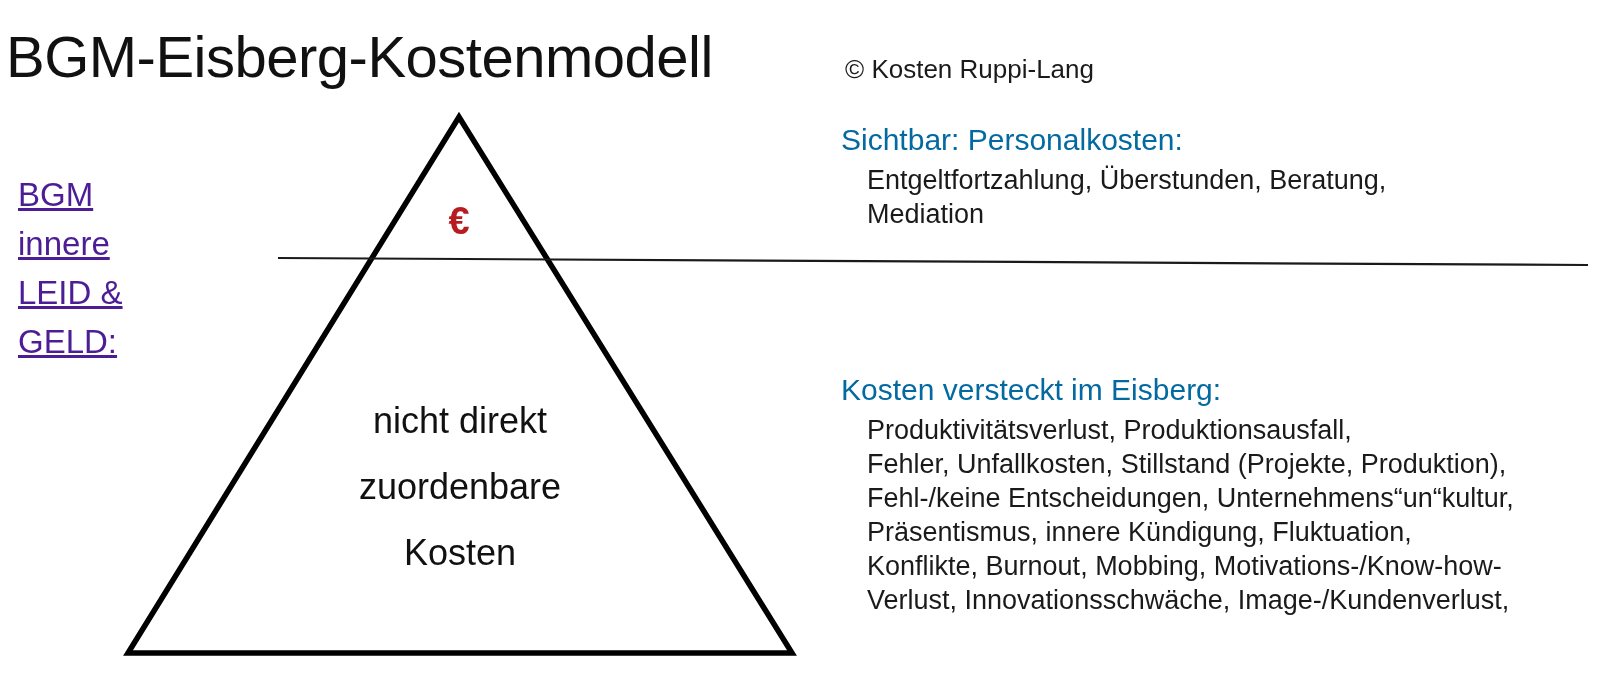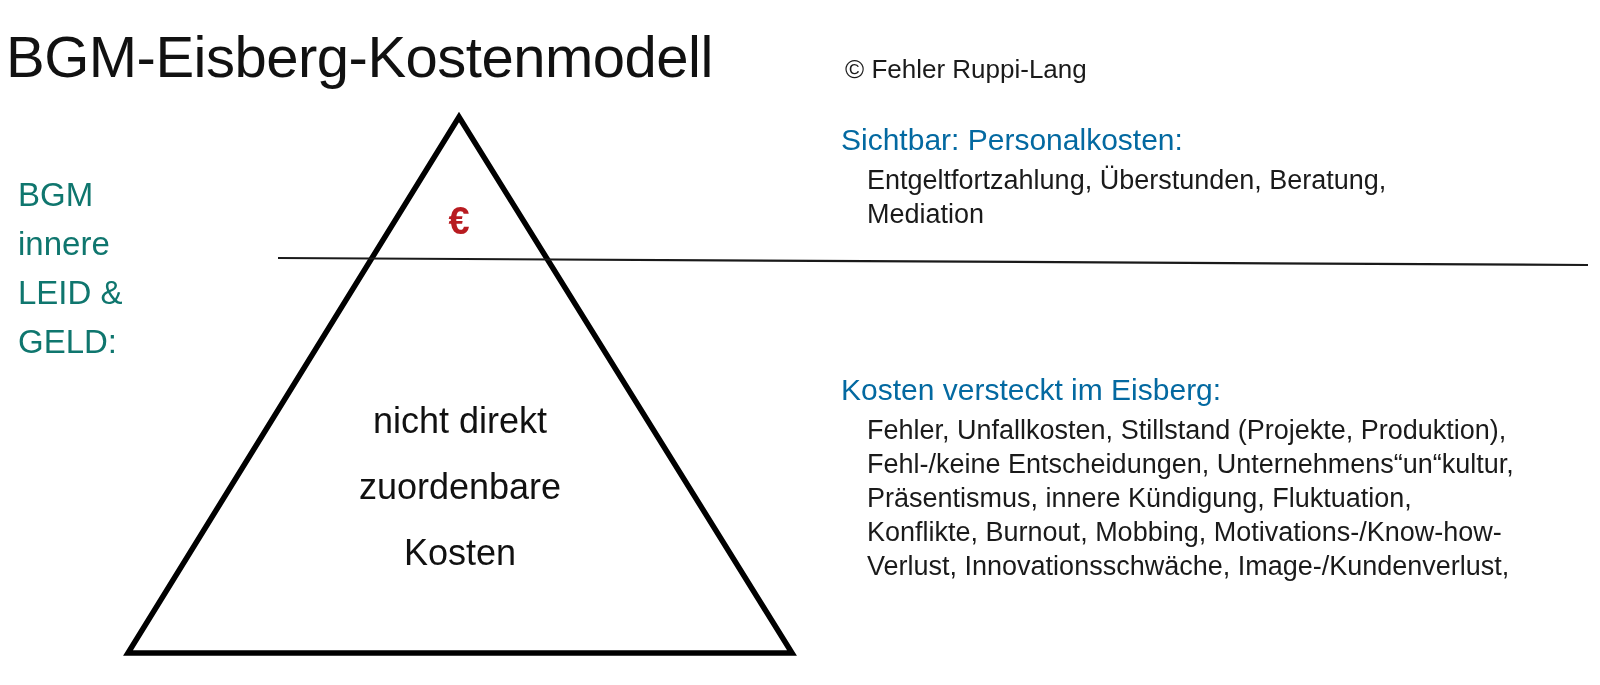--- a/index.html
+++ b/index.html
@@ -24,21 +24,22 @@
     position:absolute;left:845px;top:53px;
     font-size:26px;line-height:32px;
     color:#1a1a1a;
     white-space:nowrap;
   }
 
   
   #left-label{
     position:absolute;left:18px;top:170px;
     font-size:33px;line-height:49px;
-    color:#0f766e;
+    color:#4c1d95;
+    text-decoration:underline;
   }
   #left-label div{white-space:nowrap;}
 
   
   #iceberg-svg{
     position:absolute;left:0;top:0;
     width:1600px;height:685px;
     pointer-events:none;
   }
 
@@ -78,21 +79,21 @@
   #visible-costs .block-body{margin-top:3px;}
   #hidden-costs{top:370px;}
   #hidden-costs .block-body{margin-top:3px;}
 </style>
 </head>
 <body>
 
 <div class="stage">
 
   <div id="page-title">BGM-Eisberg-Kostenmodell</div>
-  <div id="copyright">© Fehler Ruppi-Lang</div>
+  <div id="copyright">© Kosten Ruppi-Lang</div>
 
   <div id="left-label">
     <div>BGM</div>
     <div>innere</div>
     <div>LEID &amp;</div>
     <div>GELD:</div>
   </div>
 
   <svg id="iceberg-svg" viewBox="0 0 1600 685">
     <polygon points="459,117 792,653 128,653" fill="none" stroke="#000000" stroke-width="5.5" stroke-linejoin="miter"></polygon>
@@ -111,20 +112,21 @@
     <div class="block-heading">Sichtbar: Personalkosten:</div>
     <div class="block-body">
       <div>Entgeltfortzahlung, Überstunden, Beratung,</div>
       <div>Mediation</div>
     </div>
   </div>
 
   <div class="right-block" id="hidden-costs">
     <div class="block-heading">Kosten versteckt im Eisberg:</div>
     <div class="block-body">
+      <div>Produktivitätsverlust, Produktionsausfall,</div>
       <div>Fehler, Unfallkosten, Stillstand (Projekte, Produktion),</div>
       <div>Fehl-/keine Entscheidungen, Unternehmens“un“kultur,</div>
       <div>Präsentismus, innere Kündigung, Fluktuation,</div>
       <div>Konflikte, Burnout, Mobbing, Motivations-/Know-how-</div>
       <div>Verlust, Innovationsschwäche, Image-/Kundenverlust,</div>
     </div>
   </div>
 
 </div>
 

